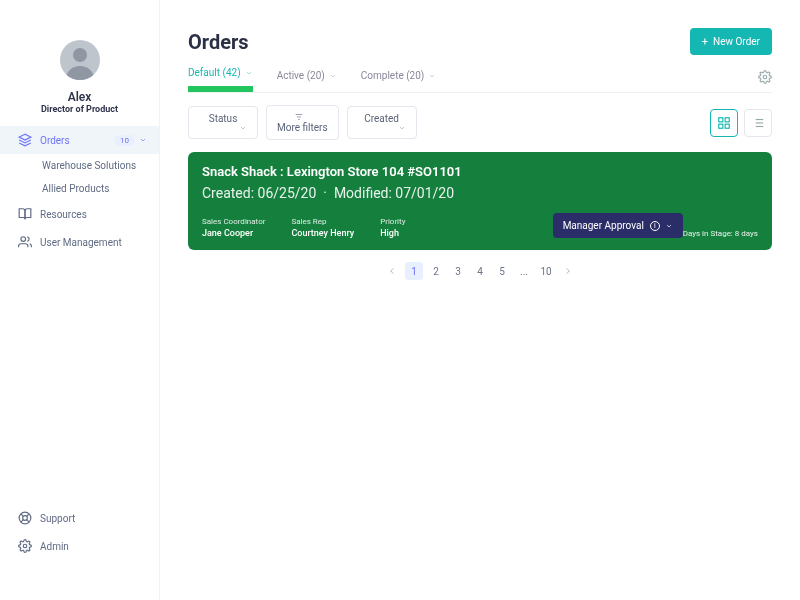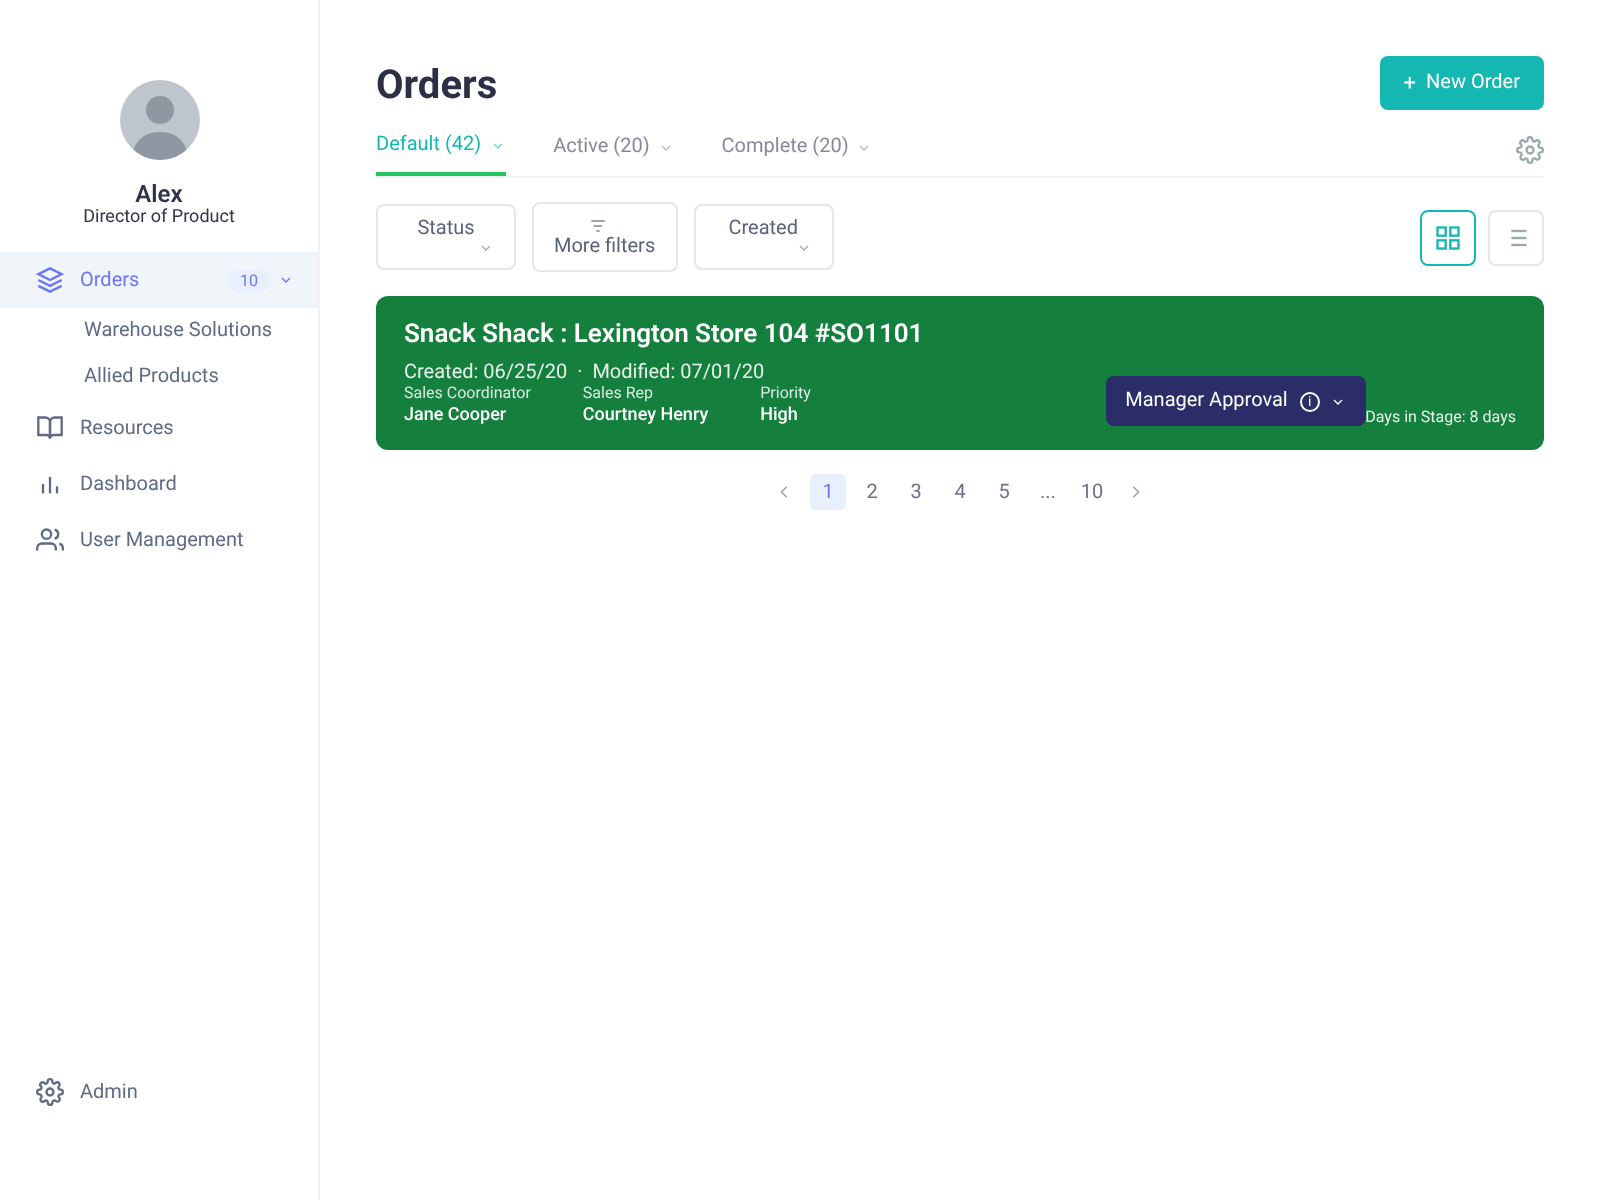--- a/index.html
+++ b/index.html
@@ -1,53 +1,53 @@
 <!DOCTYPE html>
 <html><head>
 <meta charset="utf-8">
 <style>
 * { box-sizing: border-box; margin: 0; padding: 0; font-family: -apple-system, BlinkMacSystemFont, "Segoe UI", Roboto, sans-serif; }
 body { background: #fff; width: 800px; height: 600px; display: flex; overflow: hidden; }
 .sidebar { width: 160px; height: 100%; display: flex; flex-direction: column; padding-top: 40px; border-right: 1px solid #f2f2f2; }
 .avatar { width: 40px; height: 40px; border-radius: 50%; background: #bfc5cc; margin: 0 auto 10px; display: flex; align-items: center; justify-content: center; overflow: hidden; }
 .avatar svg { width: 40px; height: 40px; }
 .user-name { text-align: center; font-size: 12px; font-weight: 600; color: #30344a; }
-.user-role { text-align: center; font-size: 9px; font-weight: 400; color: #30344a; margin-bottom: 12px; }
+.user-role { text-align: center; font-size: 9px; font-weight: 700; color: #30344a; margin-bottom: 12px; }
 .nav { display: flex; flex-direction: column; }
 .nav-item { display: flex; align-items: center; padding: 7px 12px 7px 18px; font-size: 10px; color: #5f6b84; cursor: pointer; }
 .nav-item.active { background: #f0f5fa; color: #6d74f7; }
 .nav-item .ico { width: 14px; height: 14px; margin-right: 8px; display: inline-flex; align-items: center; justify-content: center; flex-shrink: 0; }
 .nav-item .label { flex: 1; }
 .badge { background: #e8efff; color: #6d74f7; font-size: 8px; padding: 1px 6px; border-radius: 8px; margin-right: 4px; }
 .chev-sm { width: 8px; height: 8px; }
 .sub-item { padding: 6px 0 6px 42px; font-size: 10px; color: #5f6b84; cursor: pointer; }
 .sidebar-footer { margin-top: auto; margin-bottom: 40px; }
 .main { flex: 1; padding: 28px 28px 0 28px; background: #fff; }
 .header-row { display: flex; align-items: center; justify-content: space-between; margin-bottom: 12px; }
 .page-title { font-size: 20px; font-weight: 700; color: #2c3045; }
 .new-btn { background: #15b7b3; color: #fff; border: none; padding: 7px 12px; font-size: 10px; border-radius: 4px; display: flex; align-items: center; cursor: pointer; }
 .new-btn .plus { margin-right: 5px; font-size: 11px; }
 .tabs-row { display: flex; align-items: center; border-bottom: 1px solid #eef0f4; margin-bottom: 12px; }
 .tab { display: flex; align-items: center; font-size: 10px; color: #889; padding: 0 0 8px 0; margin-right: 24px; cursor: pointer; }
-.tab.active { color: #15b7b3; border-bottom: 2px solid #22c55e; }
+.tab.active { color: #15b7b3; border-bottom: 6px solid #22c55e; }
 .tab .chev { margin-left: 4px; width: 8px; height: 8px; opacity: .6; }
 .tabs-spacer { flex: 1; }
 .gear { color: #9aa; width: 14px; height: 14px; margin-bottom: 6px; cursor: pointer; }
 .filters-row { display: flex; align-items: center; margin-bottom: 12px; }
 .dd { border: 1px solid #e3e6ec; background: #fff; border-radius: 4px; padding: 6px 10px; font-size: 10px; color: #5a6379; display: flex; align-items: center; margin-right: 8px; cursor: pointer; min-width: 64px; flex-direction: column; }
 .dd .chev { margin-left: auto; width: 8px; height: 8px; opacity: .55; }
 .dd .filter-ico { margin-right: 6px; width: 10px; height: 10px; opacity: .7; }
 .filters-spacer { flex: 1; }
 .view-btn { width: 28px; height: 28px; border: 1px solid #e3e6ec; border-radius: 4px; display: flex; align-items: center; justify-content: center; margin-left: 6px; cursor: pointer; }
 .view-btn.active { border-color: #15b7b3; color: #15b7b3; }
 .view-btn.inactive { color: #9aa; }
 .card { background: #15803d; border-radius: 6px; padding: 12px 14px; color: #fff; display: flex; justify-content: space-between; }
 .card-left { flex: 1; }
 .card-title { font-size: 13px; font-weight: 600; margin-bottom: 6px; }
-.card-meta { font-size: 10px; opacity: .9; margin-bottom: 0; }
+.card-meta { font-size: 14px; opacity: .9; margin-bottom: 16px; }
 .card-cols { display: flex; gap: 26px; }
 .card-col-label { font-size: 8px; opacity: .85; margin-bottom: 2px; }
 .card-col-val { font-size: 9px; font-weight: 500; }
 .card-right { display: flex; flex-direction: row; align-items: flex-end; justify-content: center; }
 .approval { background: #2b2d68; color: #fff; border-radius: 4px; padding: 7px 10px; font-size: 10px; display: flex; align-items: center; cursor: pointer; min-width: 130px; }
 .approval .info { width: 10px; height: 10px; border: 1px solid #fff; border-radius: 50%; display: inline-flex; align-items: center; justify-content: center; font-size: 7px; margin-left: 6px; }
 .approval .chev { margin-left: auto; width: 8px; height: 8px; }
 .days { font-size: 8px; opacity: .9; margin-top: 8px; }
 .paginator { display: flex; align-items: center; justify-content: center; margin-top: 12px; font-size: 10px; color: #6a7389; }
 .pg { width: 18px; height: 18px; display: flex; align-items: center; justify-content: center; margin: 0 2px; cursor: pointer; border-radius: 3px; }
@@ -91,41 +91,44 @@
           <svg width="14" height="14" viewBox="0 0 24 24" fill="none" stroke="currentColor" stroke-width="2">
             <path d="M2 3h6a4 4 0 0 1 4 4v14a3 3 0 0 0-3-3H2z"></path>
             <path d="M22 3h-6a4 4 0 0 0-4 4v14a3 3 0 0 1 3-3h7z"></path>
           </svg>
         </span>
       <span class="label">Resources</span>
     </div>
     <div class="nav-item">
       <span class="ico">
           <svg width="14" height="14" viewBox="0 0 24 24" fill="none" stroke="currentColor" stroke-width="2">
-            <line x1="6" y1="20" x2="6" y2="12"></line>
-            <line x1="12" y1="20" x2="12" y2="6"></line>
-            <line x1="18" y1="20" x2="18" y2="14"></line>
-          </svg>
-        </span>
-      <span class="label">Dashboard</span>
-    </div>
-    <div class="nav-item">
-      <span class="ico">
-          <svg width="14" height="14" viewBox="0 0 24 24" fill="none" stroke="currentColor" stroke-width="2">
             <path d="M17 21v-2a4 4 0 0 0-4-4H5a4 4 0 0 0-4 4v2"></path>
             <circle cx="9" cy="7" r="4"></circle>
             <path d="M23 21v-2a4 4 0 0 0-3-3.87"></path>
             <path d="M16 3.13a4 4 0 0 1 0 7.75"></path>
           </svg>
         </span>
       <span class="label">User Management</span>
     </div>
   </div>
 
   <div class="sidebar-footer">
+    <div class="nav-item">
+      <span class="ico">
+          <svg width="14" height="14" viewBox="0 0 24 24" fill="none" stroke="currentColor" stroke-width="2">
+            <circle cx="12" cy="12" r="10"></circle>
+            <circle cx="12" cy="12" r="4"></circle>
+            <line x1="4.93" y1="4.93" x2="9.17" y2="9.17"></line>
+            <line x1="14.83" y1="14.83" x2="19.07" y2="19.07"></line>
+            <line x1="14.83" y1="9.17" x2="19.07" y2="4.93"></line>
+            <line x1="4.93" y1="19.07" x2="9.17" y2="14.83"></line>
+          </svg>
+        </span>
+      <span class="label">Support</span>
+    </div>
     <div class="nav-item">
       <span class="ico">
           <svg width="14" height="14" viewBox="0 0 24 24" fill="none" stroke="currentColor" stroke-width="2">
             <circle cx="12" cy="12" r="3"></circle>
             <path d="M19.4 15a1.65 1.65 0 0 0 .33 1.82l.06.06a2 2 0 1 1-2.83 2.83l-.06-.06a1.65 1.65 0 0 0-1.82-.33 1.65 1.65 0 0 0-1 1.51V21a2 2 0 0 1-4 0v-.09a1.65 1.65 0 0 0-1-1.51 1.65 1.65 0 0 0-1.82.33l-.06.06a2 2 0 1 1-2.83-2.83l.06-.06A1.65 1.65 0 0 0 4.6 15a1.65 1.65 0 0 0-1.51-1H3a2 2 0 0 1 0-4h.09c.66 0 1.25-.39 1.51-1a1.65 1.65 0 0 0-.33-1.82l-.06-.06a2 2 0 1 1 2.83-2.83l.06.06c.5.5 1.24.64 1.82.33H9a1.65 1.65 0 0 0 1-1.51V3a2 2 0 0 1 4 0v.09c0 .66.39 1.25 1 1.51.58.31 1.32.17 1.82-.33l.06-.06a2 2 0 1 1 2.83 2.83l-.06.06c-.5.5-.64 1.24-.33 1.82V9c.26.61.85 1 1.51 1H21a2 2 0 0 1 0 4h-.09c-.66 0-1.25.39-1.51 1z"></path>
           </svg>
         </span>
       <span class="label">Admin</span>
     </div>
   </div>

